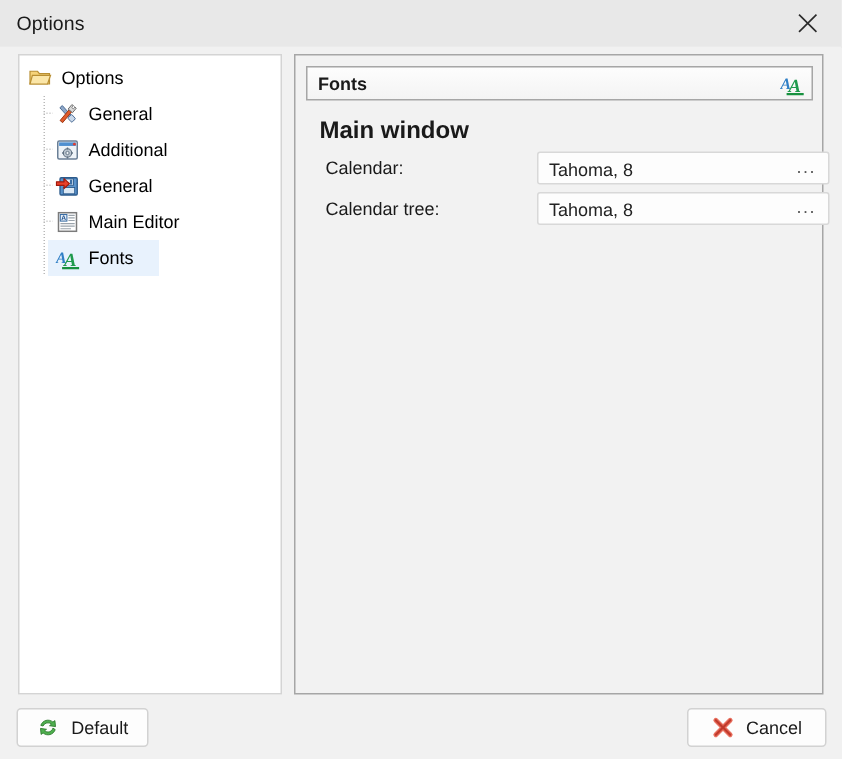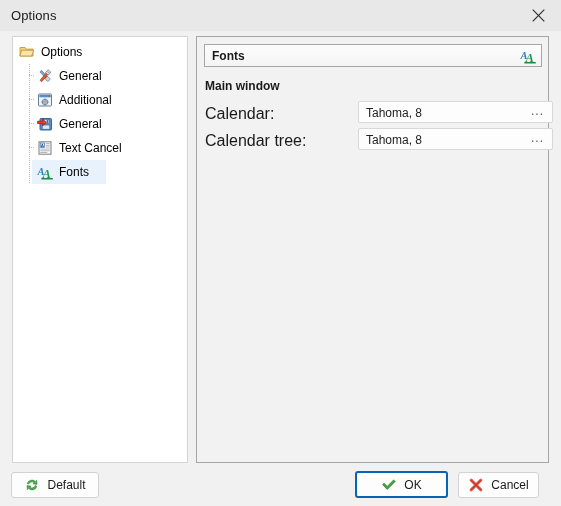--- a/index.html
+++ b/index.html
@@ -145,29 +145,29 @@
     font-weight: bold;
     color: #1a1a1a;
   }
   .content-header-icon {
     position: absolute;
     right: 5px; top: 3px;
     width: 16px; height: 16px;
   }
   .group-title {
     position: absolute;
-    left: 8px; top: 42px;
-    font-size: 12px;
+    left: 16px; top: 42px;
+    font-size: 16px;
     font-weight: bold;
     color: #1a1a1a;
   }
   .field-label {
     position: absolute;
-    left: 8px;
-    font-size: 16px;
+    left: 20px;
+    font-size: 12px;
     color: #1a1a1a;
     white-space: nowrap;
   }
   .field-label.row1 { top: 68px; }
   .field-label.row2 { top: 95px; }
 
   .field-box {
     position: absolute;
     left: 161px;
     width: 195px; height: 22px;
@@ -214,21 +214,21 @@
     width: 88px; height: 26px;
   }
   .btn-ok {
     left: 355px; top: 440px;
     width: 93px; height: 27px;
     border: 2px solid #0a64b4;
     border-radius: 3px;
   }
   .btn-cancel {
     left: 458px; top: 441px;
-    width: 81px; height: 26px;
+    width: 93px; height: 26px;
   }
   .btn-icon {
     width: 16px; height: 16px;
     display: inline-block;
     flex: 0 0 16px;
   }
 </style>
 </head>
 <body>
 
@@ -323,21 +323,21 @@
             <g stroke="#9aa3ab" stroke-width="0.8">
               <line x1="8.6" y1="3.6" x2="12.8" y2="3.6"></line>
               <line x1="8.6" y1="5.3" x2="12.8" y2="5.3"></line>
               <line x1="8.6" y1="7.0" x2="12.8" y2="7.0"></line>
               <line x1="3.3" y1="9.1" x2="12.8" y2="9.1"></line>
               <line x1="3.3" y1="10.8" x2="12.8" y2="10.8"></line>
               <line x1="3.3" y1="12.5" x2="10.3" y2="12.5"></line>
             </g>
           </svg>
         </span>
-        <span class="node-label">Text Cancel</span>
+        <span class="node-label">Main Editor</span>
       </div>
 
       <div class="tree-item selected">
         <span class="icon16">
           <svg width="16" height="16" viewBox="0 0 16 16">
             <text x="0.4" y="11.2" font-size="10.5" font-family="Liberation Serif, serif" font-style="italic" font-weight="bold" fill="#2f7fc6">A</text>
             <text x="5.6" y="13.6" font-size="12.5" font-family="Liberation Serif, serif" font-style="italic" font-weight="bold" fill="#1f9a4d">A</text>
             <rect x="4.4" y="14" width="11.4" height="1.5" fill="#17913f"></rect>
           </svg>
         </span>
@@ -377,28 +377,20 @@
   <div class="btn btn-default">
     <span class="btn-icon">
       <svg width="16" height="16" viewBox="0 0 16 16">
         <path d="M3.2 6.6a5 5 0 0 1 8.1-2.2l1.3-1 .4 4-4-.6 1.3-1A3.5 3.5 0 0 0 4.7 7z" fill="#4fb04f" stroke="#2f7a2f" stroke-width="0.6" stroke-linejoin="round"></path>
         <path d="M12.8 9.4a5 5 0 0 1-8.1 2.2l-1.3 1-.4-4 4 .6-1.3 1a3.5 3.5 0 0 0 5.6-1.8z" fill="#4fb04f" stroke="#2f7a2f" stroke-width="0.6" stroke-linejoin="round"></path>
       </svg>
     </span>
     <span>Default</span>
   </div>
 
-  <div class="btn btn-ok">
-    <span class="btn-icon">
-      <svg width="16" height="16" viewBox="0 0 16 16">
-        <path d="M1.6 7.6l1.5-1.4 3.1 3.2 6.4-6.5 1.6 1.5-8 8.1z" fill="#3fa63f" stroke="#2a7a2a" stroke-width="0.7" stroke-linejoin="round"></path>
-      </svg>
-    </span>
-    <span>OK</span>
-  </div>
 
   <div class="btn btn-cancel">
     <span class="btn-icon">
       <svg width="16" height="16" viewBox="0 0 16 16">
         <g stroke="#c0392b" stroke-width="3.2" stroke-linecap="round">
           <line x1="3.2" y1="3.2" x2="12.8" y2="12.8" stroke="#e8705f"></line>
           <line x1="12.8" y1="3.2" x2="3.2" y2="12.8" stroke="#e8705f"></line>
         </g>
         <g stroke="#c0392b" stroke-width="1.5" stroke-linecap="round">
           <line x1="3.2" y1="3.2" x2="12.8" y2="12.8"></line>

